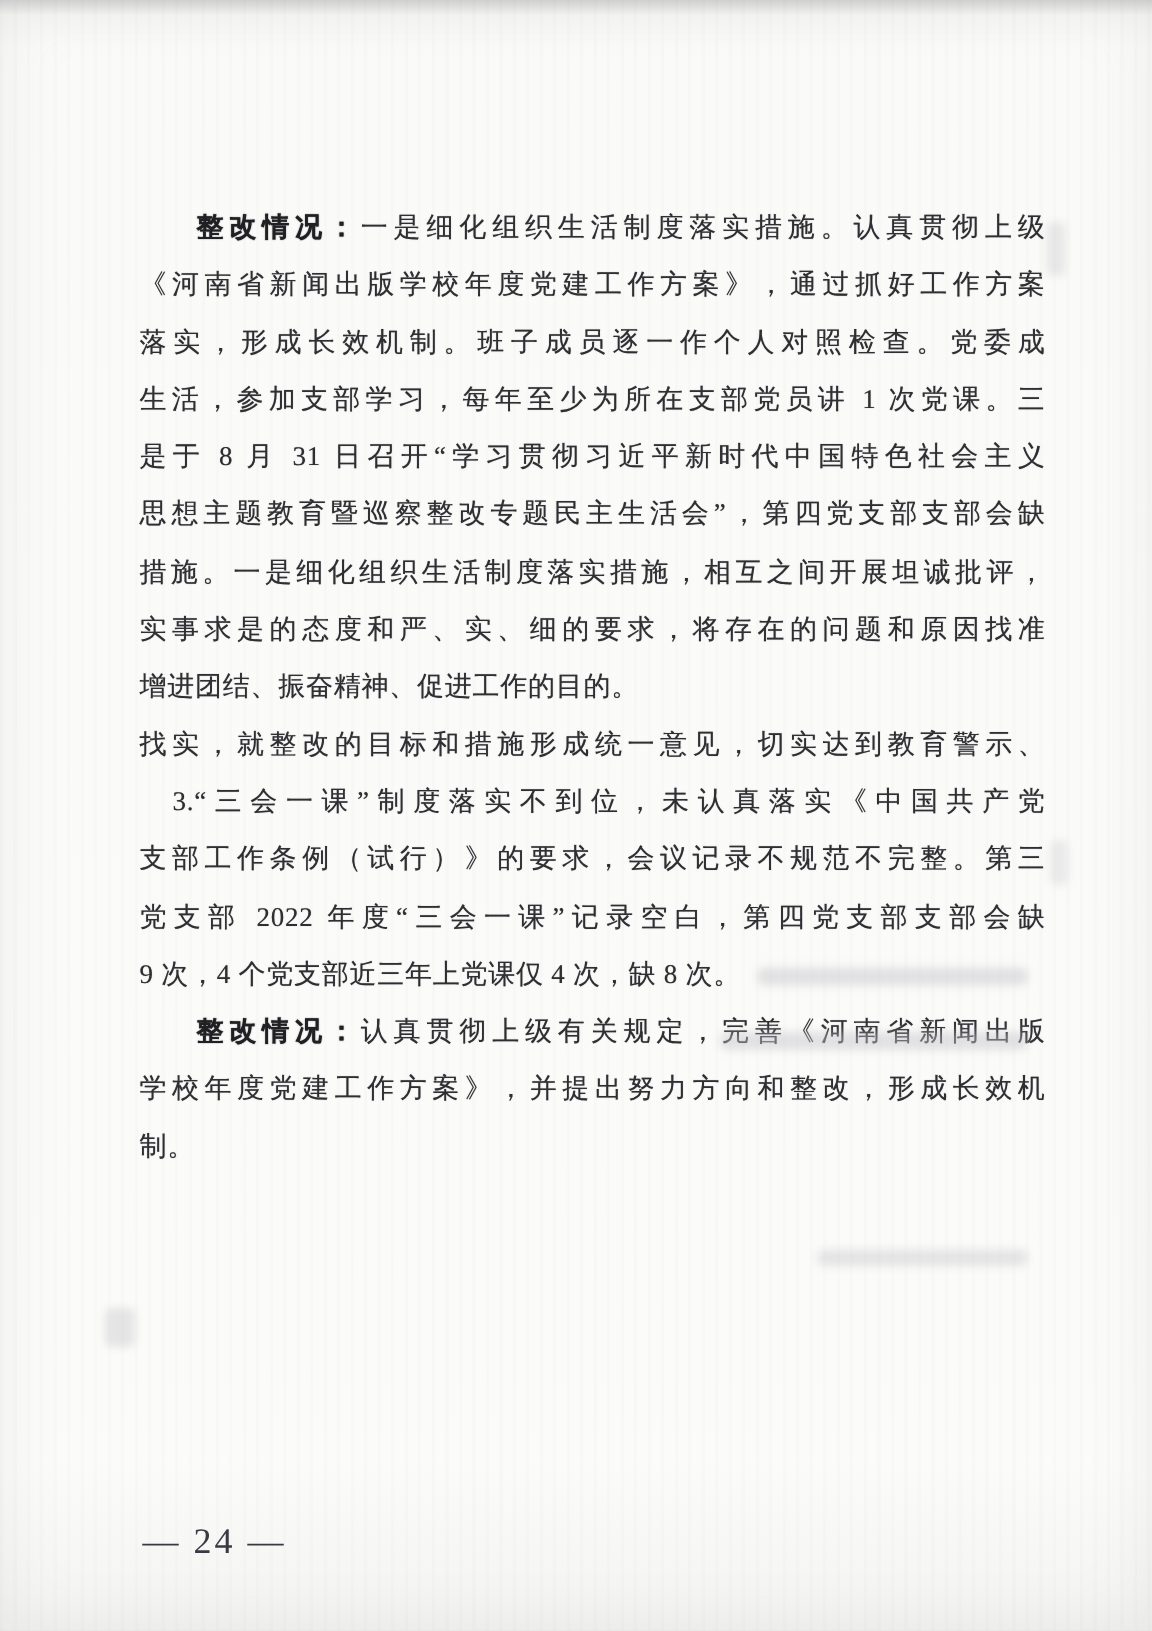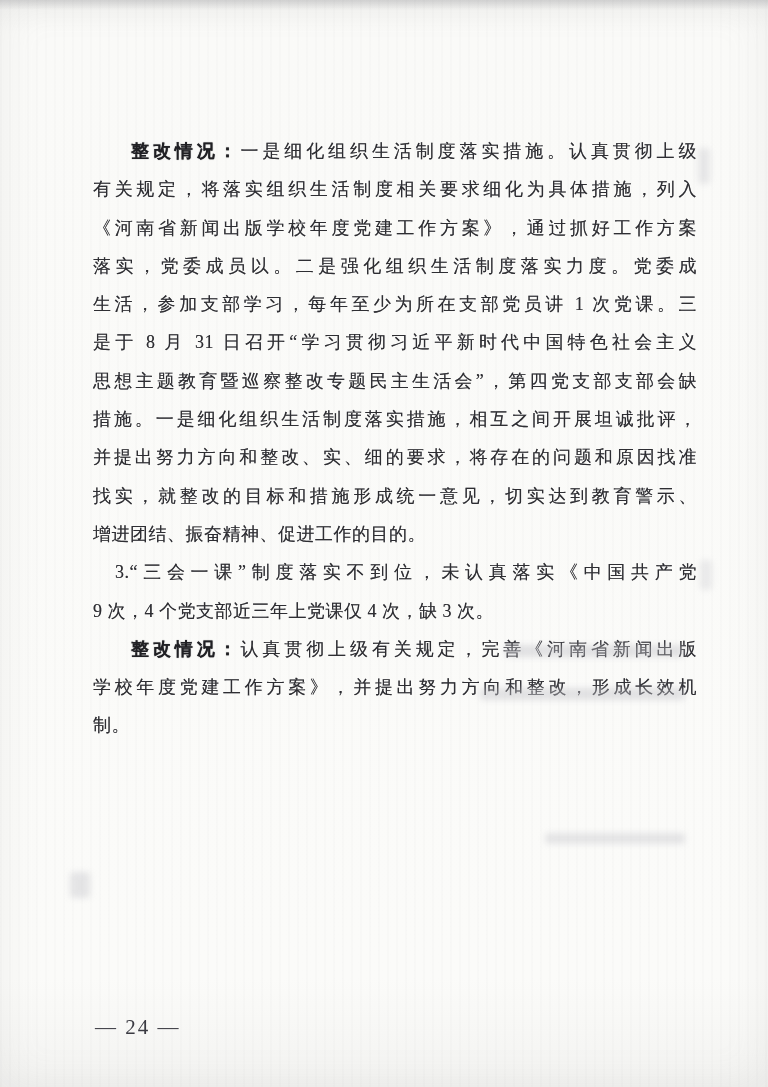--- a/index.html
+++ b/index.html
@@ -38,21 +38,21 @@
     text-align-last: justify;
   }
   .line b {
     font-weight: bold;
     color: #202024;
     text-shadow: 0 0 0.8px rgba(26,26,30,0.8);
   }
   .footer {
     position: absolute;
     left: 95px; top: 1015px;
-    font-size: 21px;
+    font-size: 24px;
     letter-spacing: 2px;
     color: #3a3a42;
   }
   .artifact {
     position: absolute;
     background: #c3c3c9;
     border-radius: 4px;
     filter: blur(3px);
     pointer-events: none;
   }
@@ -65,32 +65,33 @@
 </style>
 </head>
 <body>
 
 <div class="paper">
   <div class="top-edge"></div>
 
   <div class="content">
     <div>
         <div class="line just" style="text-indent: 38px;"><b>整改情况：</b>一是细化组织生活制度落实措施。认真贯彻上级</div>
-        <div class="line just">有关规定，将落实组织生活制度相关要求细化为具体措施，列入</div>
         <div class="line just">《河南省新闻出版学校年度党建工作方案》，通过抓好工作方案</div>
-        <div class="line just">落实，党委成员以。二是强化组织生活制度落实力度。党委成</div>
+        <div class="line just">落实，形成长效机制。班子成员逐一作个人对照检查。党委成</div>
         <div class="line just">生活，参加支部学习，每年至少为所在支部党员讲 1 次党课。三</div>
         <div class="line just">是于 8 月 31 日召开“学习贯彻习近平新时代中国特色社会主义</div>
         <div class="line just">思想主题教育暨巡察整改专题民主生活会”，第四党支部支部会缺</div>
         <div class="line just">措施。一是细化组织生活制度落实措施，相互之间开展坦诚批评，</div>
-        <div class="line just">并提出努力方向和整改、实、细的要求，将存在的问题和原因找准</div>
+        <div class="line just">实事求是的态度和严、实、细的要求，将存在的问题和原因找准</div>
+        <div class="line">增进团结、振奋精神、促进工作的目的。</div>
         <div class="line just">找实，就整改的目标和措施形成统一意见，切实达到教育警示、</div>
-        <div class="line">增进团结、振奋精神、促进工作的目的。</div>
         <div class="line just" style="text-indent: 22px;">3.“三会一课”制度落实不到位，未认真落实《中国共产党</div>
-        <div class="line">9 次，4 个党支部近三年上党课仅 4 次，缺 3 次。</div>
+        <div class="line just">支部工作条例（试行）》的要求，会议记录不规范不完整。第三</div>
+        <div class="line just">党支部 2022 年度“三会一课”记录空白，第四党支部支部会缺</div>
+        <div class="line">9 次，4 个党支部近三年上党课仅 4 次，缺 8 次。</div>
         <div class="line just" style="text-indent: 38px;"><b>整改情况：</b>认真贯彻上级有关规定，完善《河南省新闻出版</div>
         <div class="line just">学校年度党建工作方案》，并提出努力方向和整改，形成长效机</div>
         <div class="line">制。</div>
       </div>
   </div>
 
   <div class="footer">— 24 —</div>
 
   <div>
       <div class="artifact" style="left: 505px; top: 645px; width: 180px; height: 12px; opacity: 0.45;"></div>

